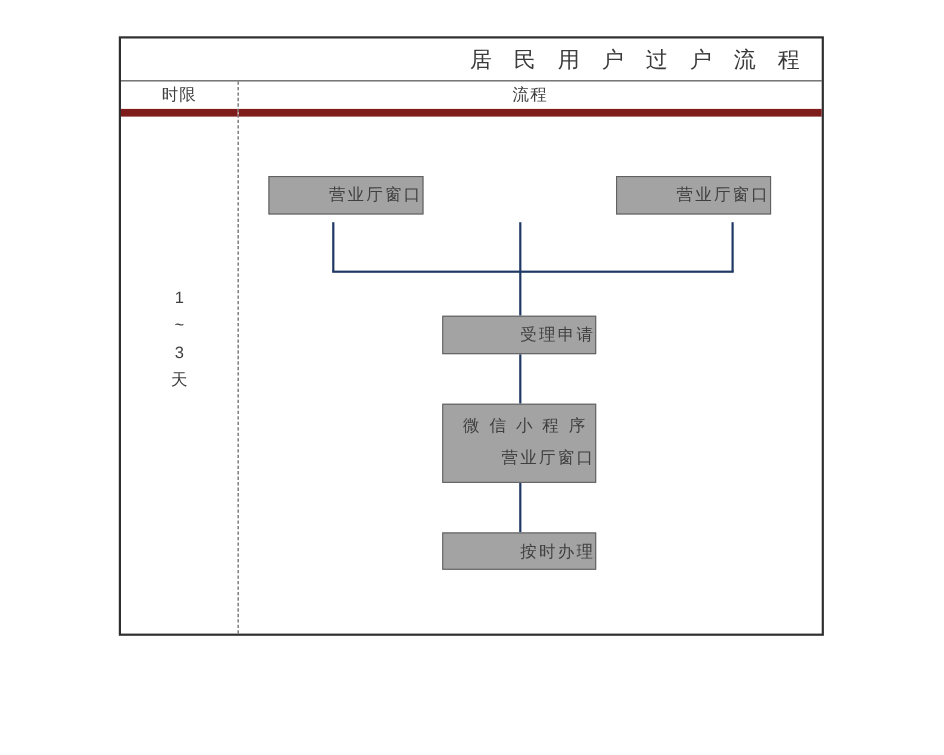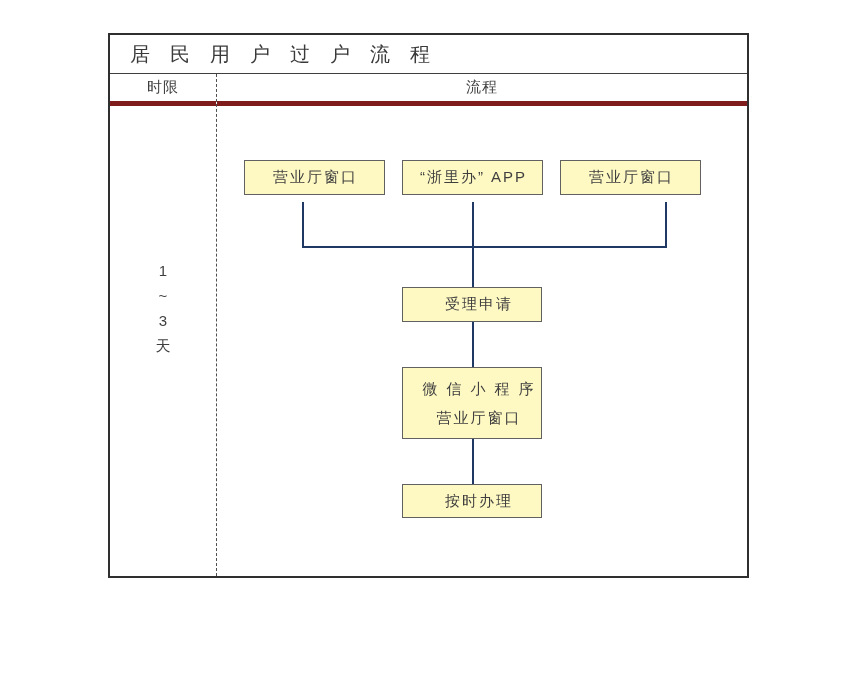--- a/index.html
+++ b/index.html
@@ -4,41 +4,41 @@
 <style>
   * { margin:0; padding:0; box-sizing:border-box; }
   html,body { width:858px; height:686px; background:#ffffff;
               font-family:"Liberation Sans","DejaVu Sans",sans-serif; }
   .canvas { position:relative; width:858px; height:686px; background:#ffffff; overflow:hidden; }
 
   .ptable { position:absolute; left:108px; top:33px; width:641px; height:545px;
             border:2px solid #2f2f2f; background:#ffffff; display:flex; flex-direction:column; }
 
   .title-row { height:39px; border-bottom:1px solid #3f3f3f;
-               display:flex; align-items:center; justify-content:flex-start; }
+               display:flex; align-items:center; justify-content:flex-end; }
   .title-row .title { font-size:20px; font-weight:500; color:#3a3a3a;
                       letter-spacing:1em; padding-left:1em; white-space:nowrap; }
 
   .content { flex:1; display:flex; min-height:0; }
 
   .col-left { width:107px; border-right:1px dashed #4f4f4f;
               display:flex; flex-direction:column; }
-  .col-right { flex:1; display:flex; flex-direction:column; }
+  .col-right { flex:1; display:flex; flex-direction:column;font-family:Liberation Serif, serif; }
 
-  .col-header { height:32px; border-bottom:5px solid #7f1d1d; flex:0 0 32px;
+  .col-header { height:32px; border-bottom:7px solid #7f1d1d; flex:0 0 32px;
                 display:flex; align-items:center; justify-content:center;
                 font-size:15px; color:#3f3f3f; letter-spacing:1px; }
 
   .time-limit { flex:1; display:flex; flex-direction:column; align-items:center;
                 padding-top:152px; font-size:15px; color:#3f3f3f; line-height:25px; }
 
   .flow { position:relative; flex:1; }
 
-  .fbox { position:absolute; border:1.5px solid #616161; background:#fef9c3;
-          display:flex; flex-direction:column; align-items:center; justify-content:center;
+  .fbox { position:absolute; border:1.5px solid #616161; background:#a3a3a3;
+          display:flex; flex-direction:column; align-items:flex-end; justify-content:center;
           font-size:15px; color:#3f3f3f; letter-spacing:2px; white-space:nowrap;
           z-index:2; text-indent:2px; }
   .fbox.channel { top:54px; width:141px; height:35px; }
   .fbox.step   { left:185px; width:140px;padding-left:12px; }
   .fbox .spread { letter-spacing:9px; text-indent:9px; line-height:29px; }
   .fbox .tight  { letter-spacing:2px; text-indent:2px; line-height:29px; }
 
   .line { position:absolute; background:#1f3864; z-index:1; }
   .line.v { width:1.5px; }
   .line.h { height:1.5px; }
@@ -66,23 +66,20 @@
       </div>
 
       <div class="col-right">
         <div class="col-header">流程</div>
 
         <div class="flow">
 
           <div class="fbox channel" style="left:27px;">
             <span>营业厅窗口</span>
           </div>
-          <div class="fbox channel" style="left:185px;">
-            <span>“浙里办” APP</span>
-          </div>
           <div class="fbox channel" style="left:343px;">
             <span>营业厅窗口</span>
           </div>
 
           <div class="line v" style="left:85px;  top:96px;  height:45px;"></div>
           <div class="line v" style="left:255px; top:96px;  height:85px;"></div>
           <div class="line v" style="left:448px; top:96px;  height:45px;"></div>
           <div class="line h" style="left:85px;  top:140px; width:364.5px;"></div>
 
           <div class="fbox step" style="top:181px; height:35px;">

